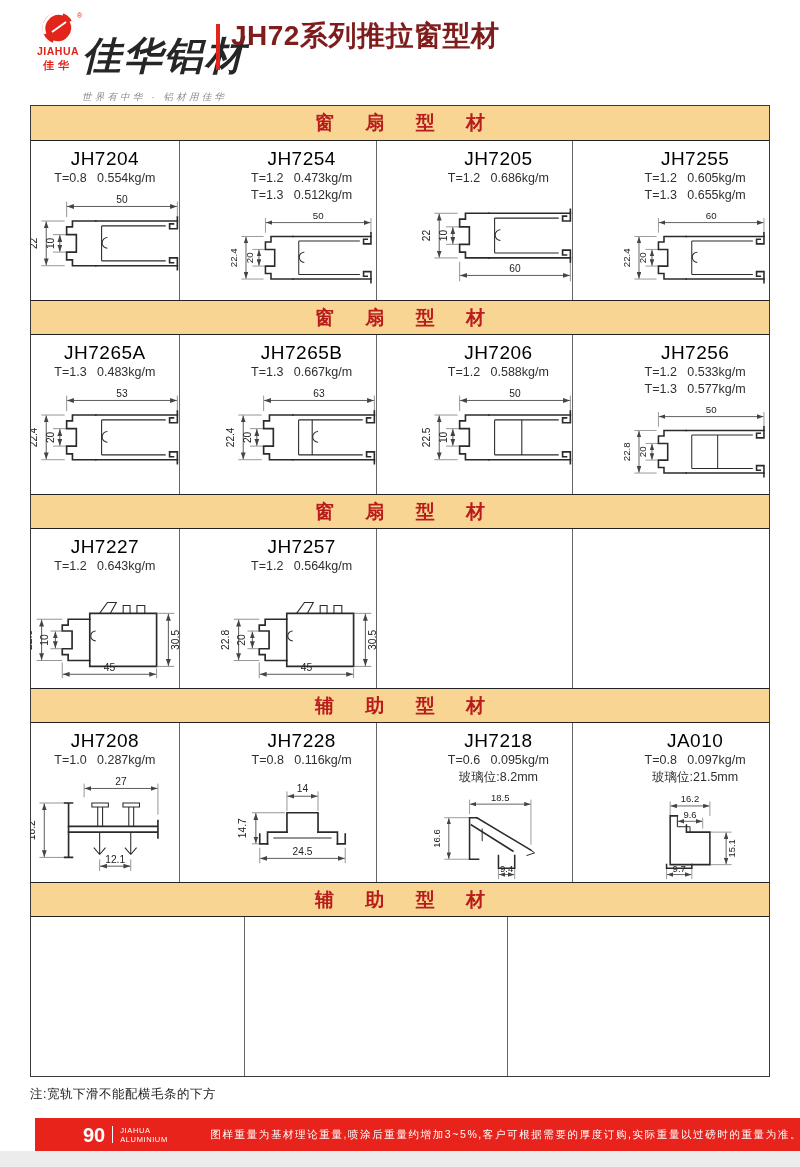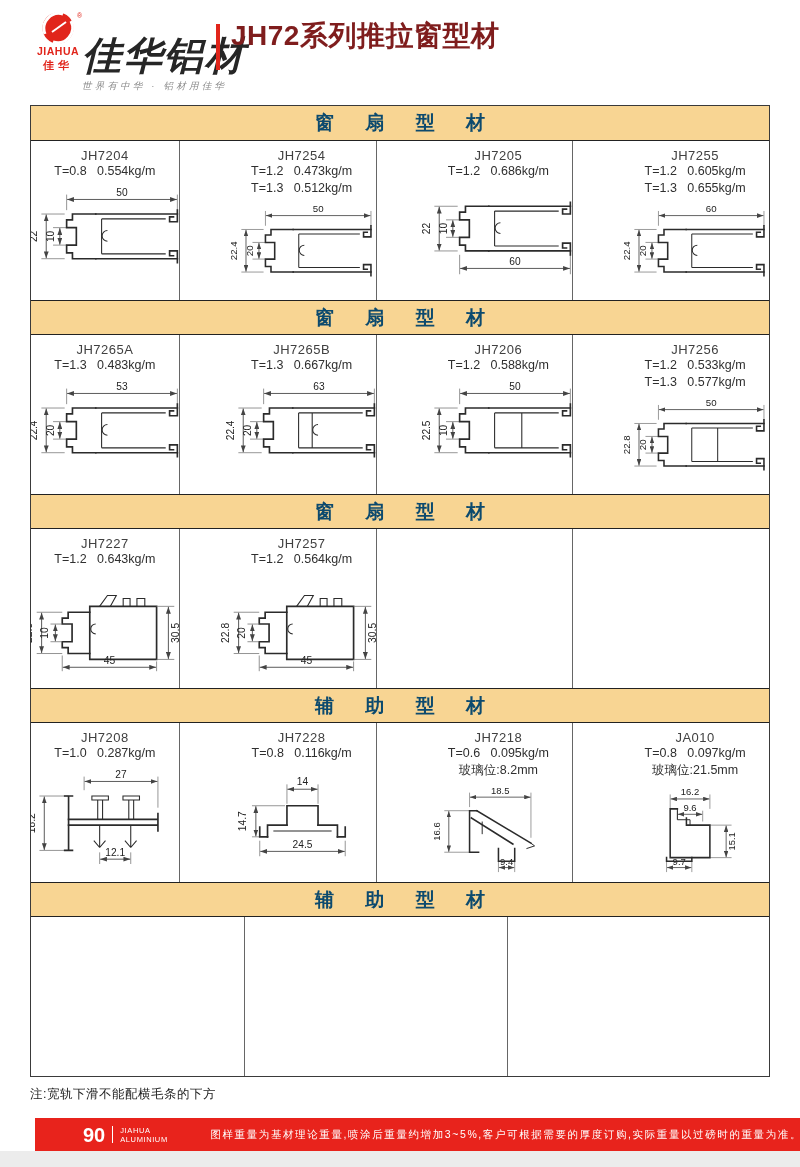--- a/index.html
+++ b/index.html
@@ -5,36 +5,36 @@
   * { margin:0; padding:0; box-sizing:border-box; }
   html,body { background:#fff; }
   body { font-family:"Liberation Sans", sans-serif; width:800px; }
   .page { position:relative; width:800px; height:1167px; background:#ffffff; overflow:hidden; }
 
   
   .header { position:relative; height:105px; }
   .logo-svg { position:absolute; left:28px; top:10px; }
   .brand-block { position:absolute; left:82px; top:36px;font-style:italic; }
   .brand-cn { font-size:39px; font-weight:bold; color:#262626; letter-spacing:2px; line-height:1; }
-  .brand-tag { margin-top:5px; font-size:9.5px; color:#8a8a8a; letter-spacing:3.2px; }
+  .brand-tag { margin-top:16px; font-size:9.5px; color:#8a8a8a; letter-spacing:3.2px; }
   .hdr-divider { position:absolute; left:216px; top:24px; width:3.5px; height:46px; background:#E1251B; }
   .title-block { position:absolute; left:231px; top:20px; }
   .doc-title { font-size:28px; font-weight:bold; color:#7f1d1d; letter-spacing:0.5px; line-height:1.15; }
   .doc-subtitle { margin-top:3px; font-size:13.5px; color:#4a4a4a; word-spacing:4px; }
 
   
   .ptable { margin:0 30px; border:1.5px solid #3a3a3a; }
   .sec-h { height:35px; background:#F8D593; border-top:1.5px solid #222; border-bottom:1.5px solid #222;
            display:flex; align-items:center; justify-content:center;
-           font-size:19px; font-weight:bold; color:#0c4a6e; letter-spacing:13px; padding-left:13px; }
+           font-size:19px; font-weight:bold; color:#b91c1c; letter-spacing:13px; padding-left:13px; }
   .sec:first-child .sec-h { border-top:none; }
   .row { display:flex; height:159px; background:#fff; }
   .cell { flex:1 1 0; display:flex; flex-direction:column; align-items:center; padding-top:7px; overflow:hidden; }
   .cell + .cell { border-left:1px solid #666;padding-left:48px; }
-  .code { font-size:13px; color:#404040; letter-spacing:0.5px; }
+  .code { font-size:19px; color:#000000; letter-spacing:0.5px; }
   .spec { font-size:12.5px; color:#2f2f2f; white-space:pre; line-height:1.35; }
   svg.draw { margin-top:1px; flex:0 0 auto; }
 
   .pf  { stroke:#2b2b2b; stroke-width:1.7; fill:none; stroke-linejoin:miter; stroke-linecap:square; }
   .pf2 { stroke:#2b2b2b; stroke-width:1.1; fill:none; }
   .ext { stroke:#777; stroke-width:0.8; fill:none; }
   .dim { stroke:#444; stroke-width:0.9; fill:none; }
   .dt  { font-family:"Liberation Sans",sans-serif; font-size:10.5px; fill:#222; }
 
   

